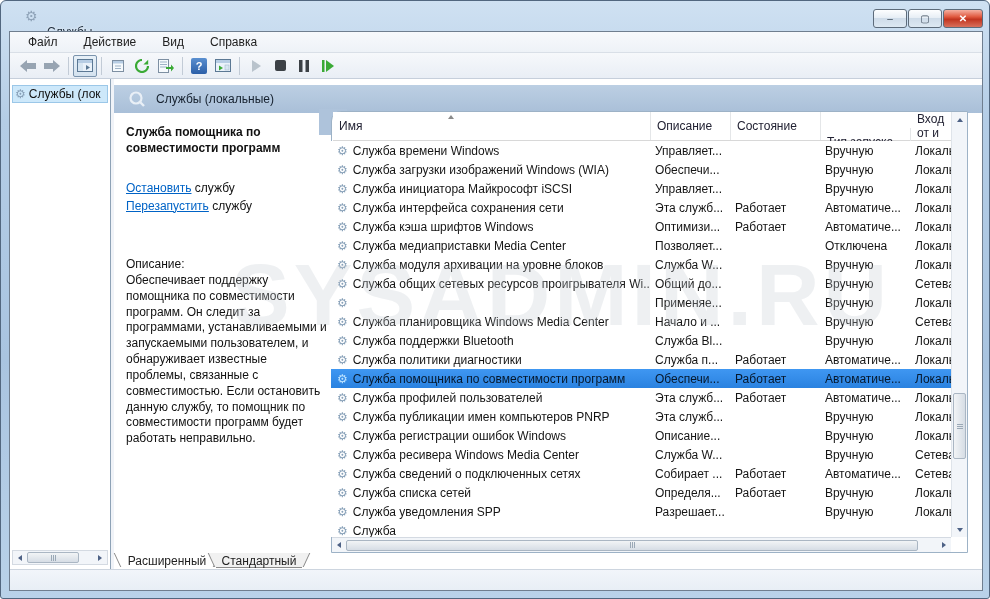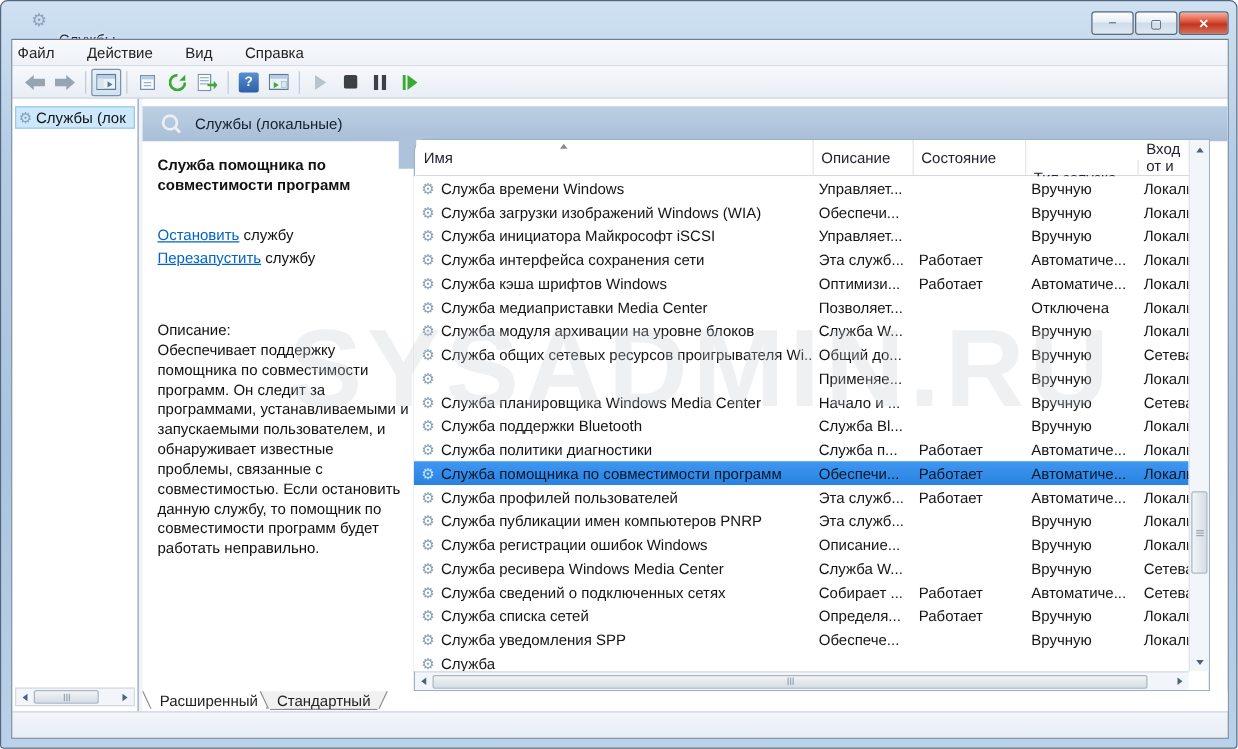--- a/index.html
+++ b/index.html
@@ -11,21 +11,21 @@
   .title-icon { position:absolute; left:24px; top:7px; width:18px; height:18px; font-size:14px; color:#8fa3b8; }
   .title-text { position:absolute; left:46px; top:24px; font-size:12px; color:#1c2a3a; text-shadow:0 0 3px #fff; }
   .capbtns { position:absolute; top:8px; right:6px; display:flex; }
   .capbtn { width:34px; height:19px; border:1px solid #5d6b7a; border-radius:3px; margin-left:1px;
     background:linear-gradient(180deg,#fdfeff 0%,#e7eef5 45%,#cfdce9 50%,#dde8f2 100%);
     display:flex; align-items:center; justify-content:center; font-size:10px; color:#3c4a59; }
   .capbtn.close { width:40px; background:linear-gradient(180deg,#f5b0a1 0%,#e0593f 40%,#c13520 55%,#d9705c 100%); color:#fff; font-weight:bold; }
   .client { position:absolute; left:8px; top:30px; width:974px; height:560px; background:#f0f3f8; border:1px solid #6f7e8f; }
   .menubar { position:absolute; left:9px; top:31px; width:972px; height:21px;
     background:linear-gradient(180deg,#f7f9fc,#eef2f7); border-bottom:1px solid #d9dfe7;
-    display:flex; align-items:center; padding-left:0; gap:18px; font-size:12px; color:#222; }
+    display:flex; align-items:center; padding-left:14px; gap:18px; font-size:12px; color:#222; }
   .menu-item { padding:2px 4px; }
   .toolbar { position:absolute; left:9px; top:52px; width:972px; height:26px;
     background:linear-gradient(180deg,#f6f8fb,#e9eef5); border-bottom:1px solid #c6cfdb;
     display:flex; align-items:center; padding-left:6px; }
   .tbtn { width:24px; height:22px; display:flex; align-items:center; justify-content:center; }
   .tbtn.pressed { border:1px solid #7a93ad; border-radius:2px; background:linear-gradient(180deg,#e7f0f8,#d4e2ef); }
   .tsep { width:1px; height:18px; background:#c2cbd6; margin:0 4px; }
   .tree { position:absolute; left:9px; top:78px; width:101px; height:490px; background:#fff; border-right:1px solid #8ea2b6; }
   .tree-item { position:absolute; left:2px; top:6px; right:2px; height:18px; background:#cde8fa; border:1px solid #9bc7e8;
     display:flex; align-items:center; font-size:12px; color:#111; white-space:nowrap; overflow:hidden; }
@@ -432,21 +432,21 @@
         <span class="cell c-desc">Определя...</span>
         <span class="cell c-status">Работает</span>
         <span class="cell c-start">Вручную</span>
         <span class="cell c-login">Локальна</span>
       </div>
       <div class="row">
         <span class="cell c-name">
           <span class="gear">⚙</span>
           <span>Служба уведомления SPP</span>
         </span>
-        <span class="cell c-desc">Обеспече...</span>
+        <span class="cell c-desc">Разрешает...</span>
         <span class="cell c-status"></span>
         <span class="cell c-start">Вручную</span>
         <span class="cell c-login">Локальна</span>
       </div>
       <div class="row">
         <span class="cell c-name">
           <span class="gear">⚙</span>
           <span>Служба</span>
         </span>
         <span class="cell c-desc"></span>

